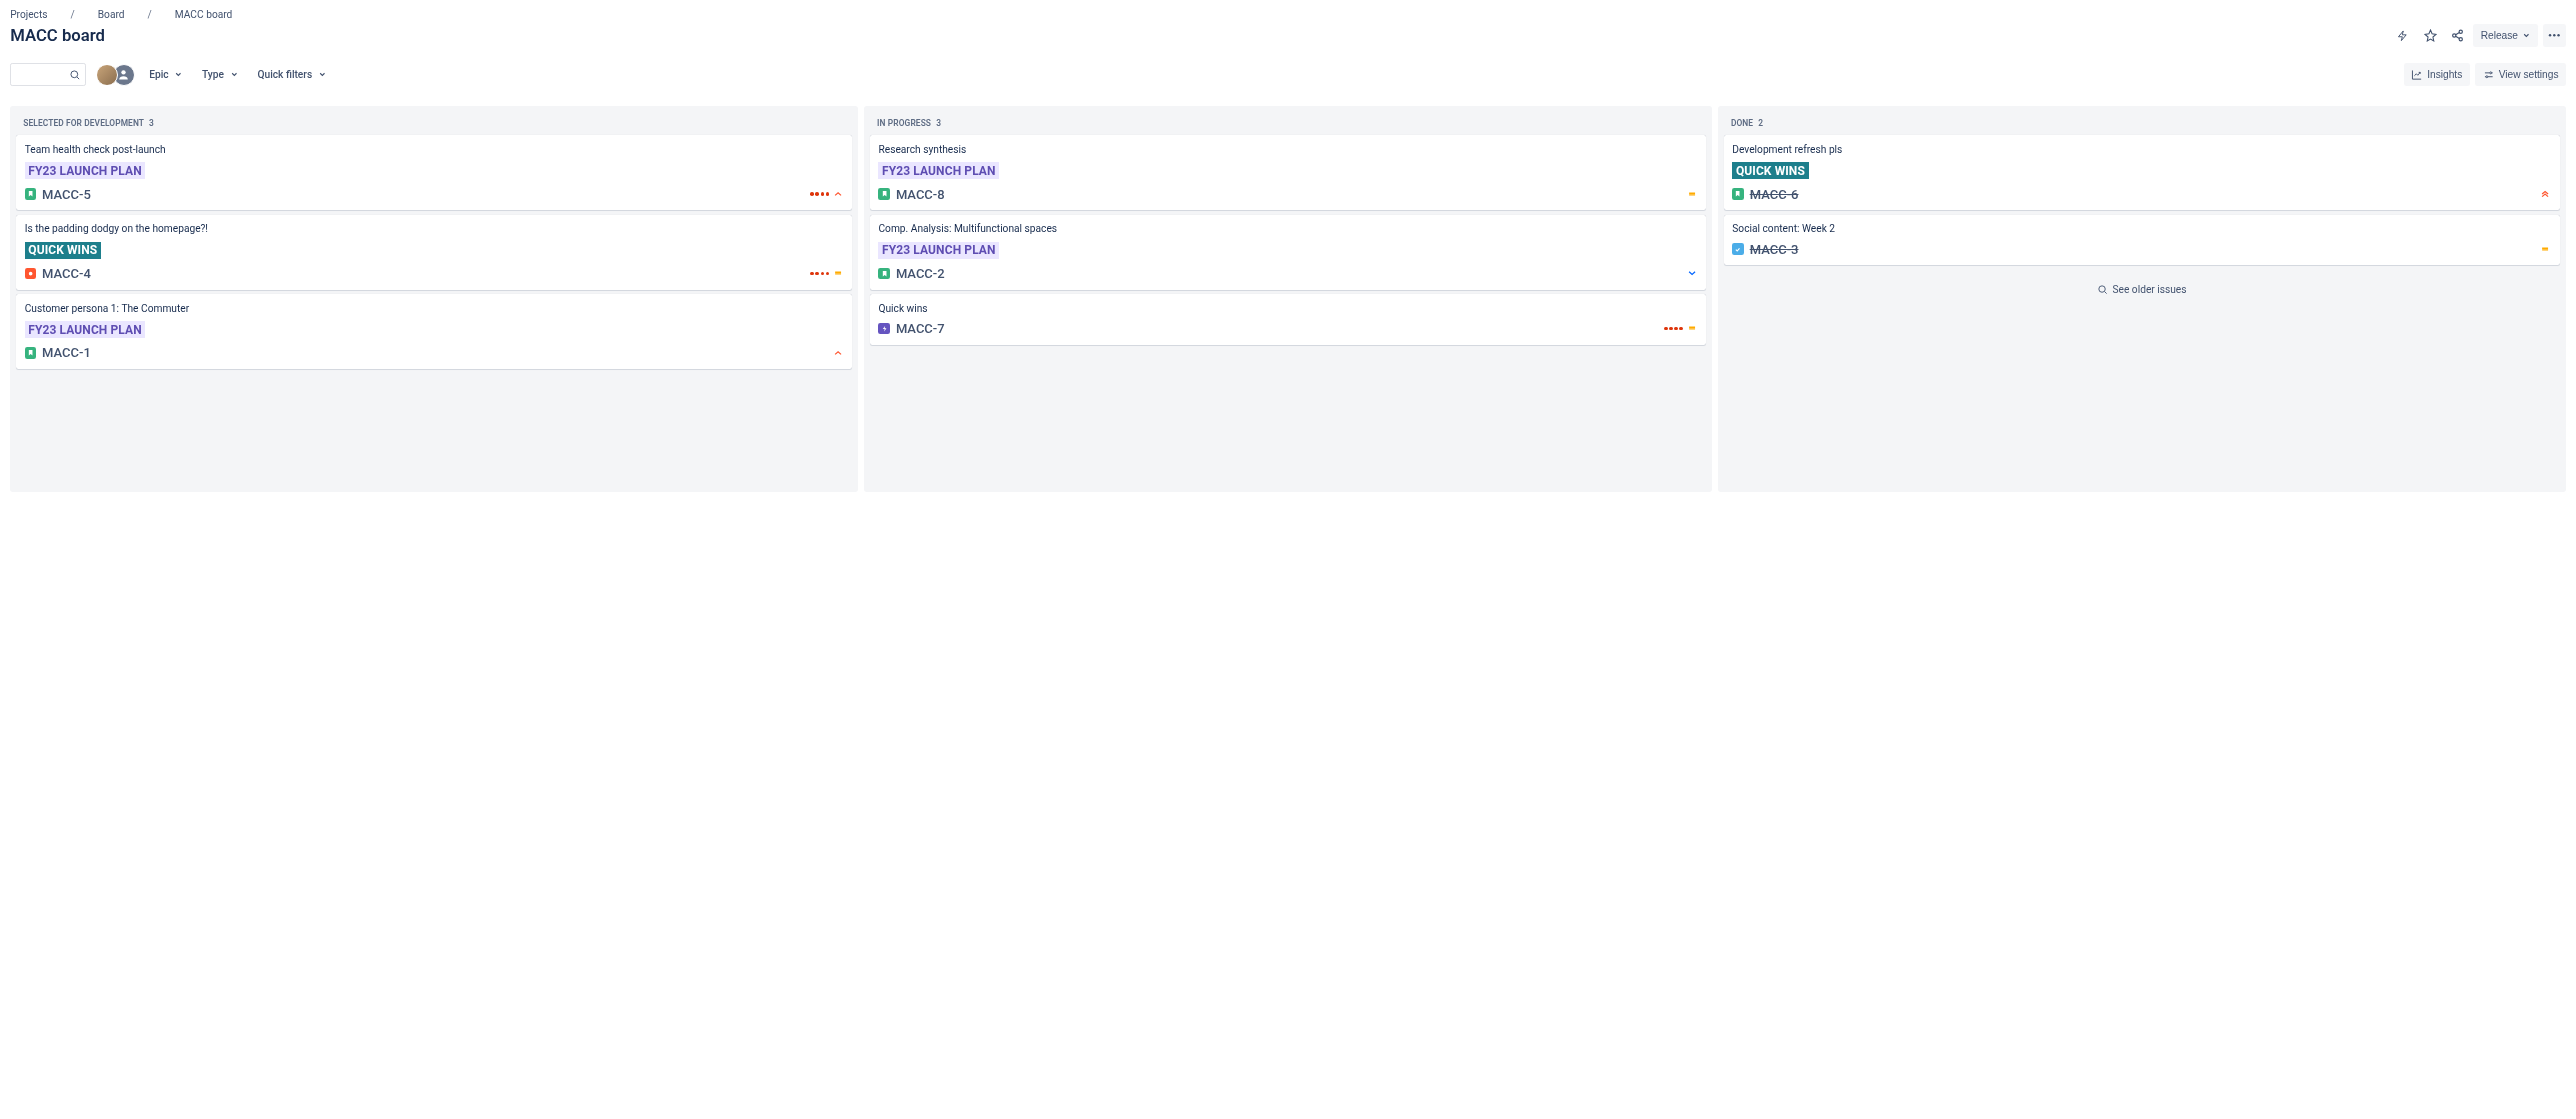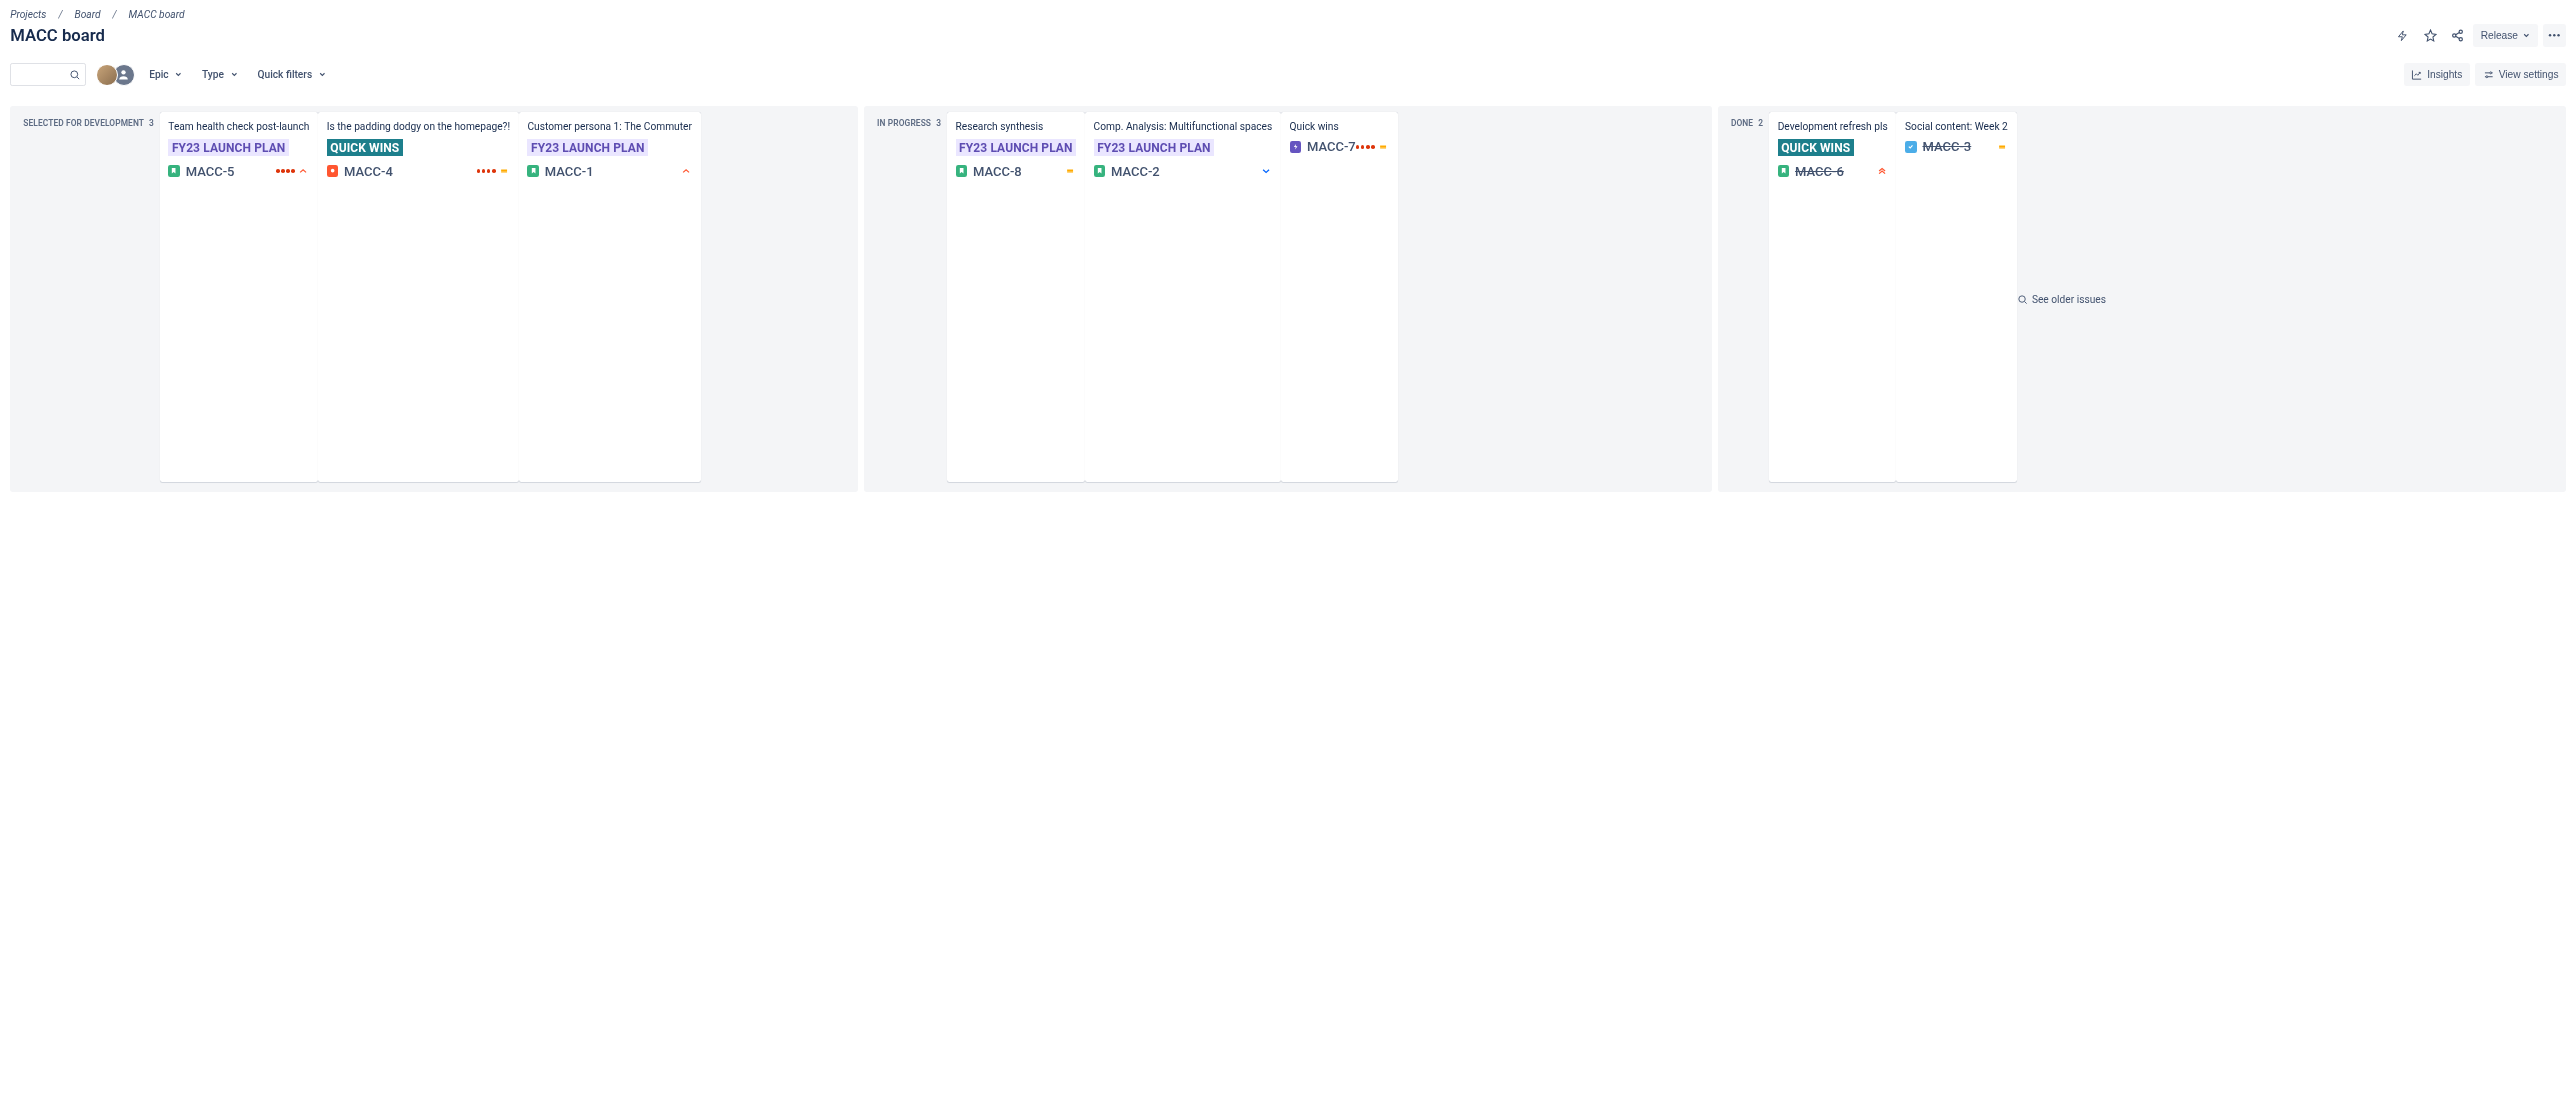--- a/index.html
+++ b/index.html
@@ -6,21 +6,21 @@
   body {
     font-family: -apple-system, BlinkMacSystemFont, "Segoe UI", Roboto, sans-serif;
     color: #172B4D;
     background: #fff;
     padding: 8.7px 10.2px;
     font-size: 10.2px;
   }
   a { text-decoration: none; }
 
   
-  .breadcrumb { display: flex; align-items: center; gap: 12px; margin-bottom: 4.4px; font-style: italic; }
+  .breadcrumb { display: flex; align-items: center; gap: 23px; margin-bottom: 4.4px; }
   .breadcrumb a { color: #42526E; font-size: 10.2px; }
   .breadcrumb-sep { color: #6B778C; }
   .page-title-row { display: flex; align-items: center; justify-content: space-between; margin-bottom: 16px; }
   .page-title { font-size: 16.7px; font-weight: 600; color: #172B4D; }
 
   
   .header-actions { display: flex; align-items: center; gap: 4.4px; }
   .icon-btn {
     width: 23px; height: 23px; display: flex; align-items: center; justify-content: center;
     border-radius: 2.2px; cursor: pointer; background: transparent; border: none; color: #42526E;
@@ -49,21 +49,21 @@
   .filter-pill {
     display: flex; align-items: center; gap: 5.8px; padding: 0 4.4px; height: 23px;
     border-radius: 2.2px; cursor: pointer; font-weight: 500; color: #42526E;
   }
   .toolbar-right { display: flex; align-items: center; gap: 5.8px; }
 
   
   .board { display: flex; gap: 5.8px; }
   .column {
     flex: 1 1 0; min-width: 218px; background: #F4F5F7; border-radius: 2.9px;
-    padding: 5.8px; display: flex; min-height: 386px;
+    padding: 5.8px; display: flex; flex-direction: column; min-height: 386px;
   }
   .column-header {
     text-transform: uppercase; font-size: 8.4px; font-weight: 600;
     color: #5E6C84; letter-spacing: 0.1px; padding: 5.8px 5.8px 7.3px 7.3px;
   }
   .card {
     background: #fff; border-radius: 2.2px; box-shadow: 0 0.7px 0.7px rgba(9,30,66,0.13), 0 0 0.7px rgba(9,30,66,0.2);
     padding: 8.7px; margin-bottom: 4.4px; cursor: pointer;
   }
   .card-title { font-size: 10.2px; color: #172B4D; margin-bottom: 7.3px; }

